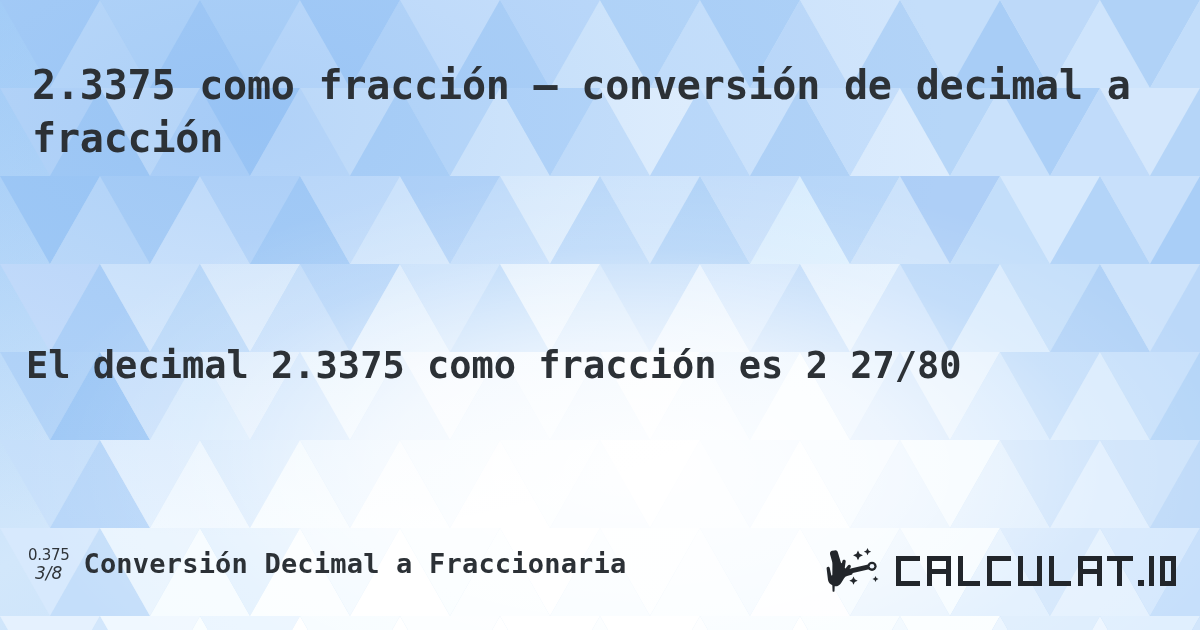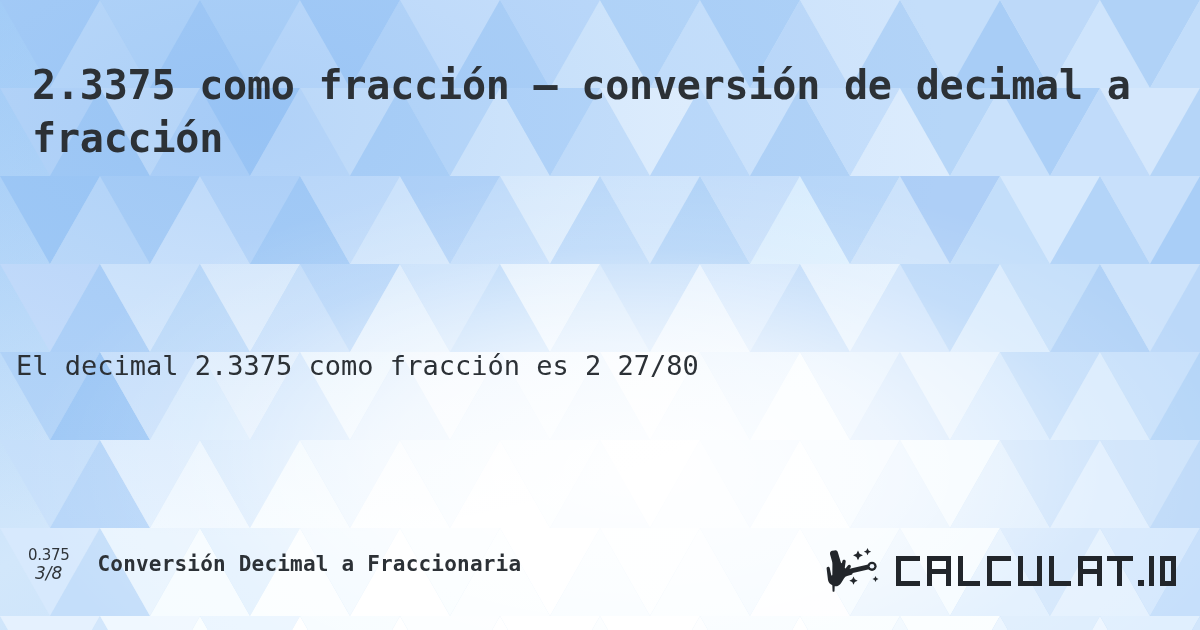--- a/index.html
+++ b/index.html
@@ -74,70 +74,69 @@
     top: 174px;
     width: 1120px;
     font-size: 23.5px;
     line-height: 36.5px;
     color: #3e464c;
     white-space: pre-wrap;
   }
 
   .answer {
     position: absolute;
-    left: 16px;
+    left: 26px;
     top: 347px;
     width: 1140px;
-    font-size: 27px;
+    font-size: 37px;
     line-height: 37px;
-    font-weight: normal;
+    font-weight: bold;
     color: #2c3136;
     white-space: pre;
   }
 
   
   #footer {
     position: absolute;
     left: 0;
     top: 540px;
     width: 1200px;
     height: 68px;
   }
   #brand-left {
     position: absolute;
     left: 28px;
     top: 6px;
     display: flex;
     align-items: center;
-    gap: 8px;
+    gap: 14px;
   }
   #frac-icon {
     font-family: "DejaVu Sans", sans-serif;
     text-align: center;
     color: #2f3439;
     line-height: 1.06;
     padding-top: 2px;
   }
   #frac-icon .num {
     font-size: 15px;
     display: block;
     letter-spacing: -0.3px;
   }
   #frac-icon .den {
     font-size: 17px;
     display: block;
     font-style: italic;
   }
   #footer-title {
-    font-size: 21px;
+    font-size: 27px;
     font-weight: bold;
     color: #2c3136;
     letter-spacing: 0.2px;
     white-space: pre;
-    margin-left: 20px;
   }
 
   #brand-right {
     position: absolute;
     right: 24px;
     top: 6px;
     display: flex;
     align-items: center;
     gap: 6px;
   }

